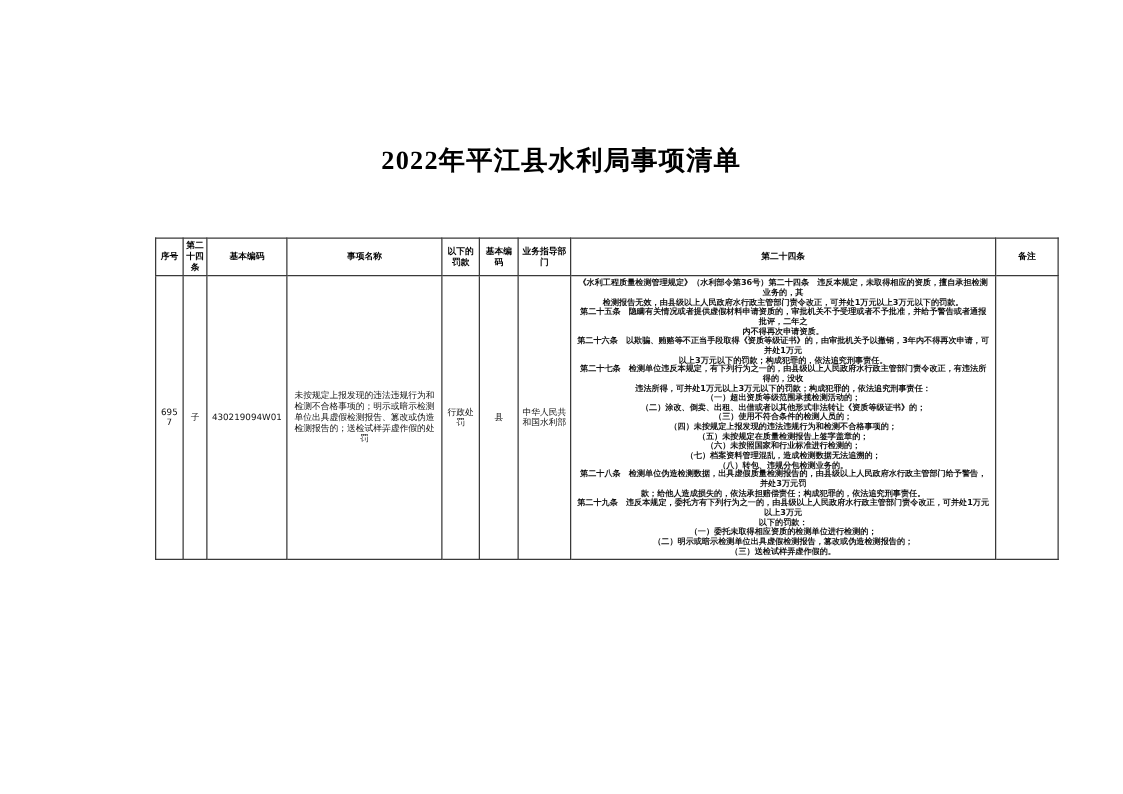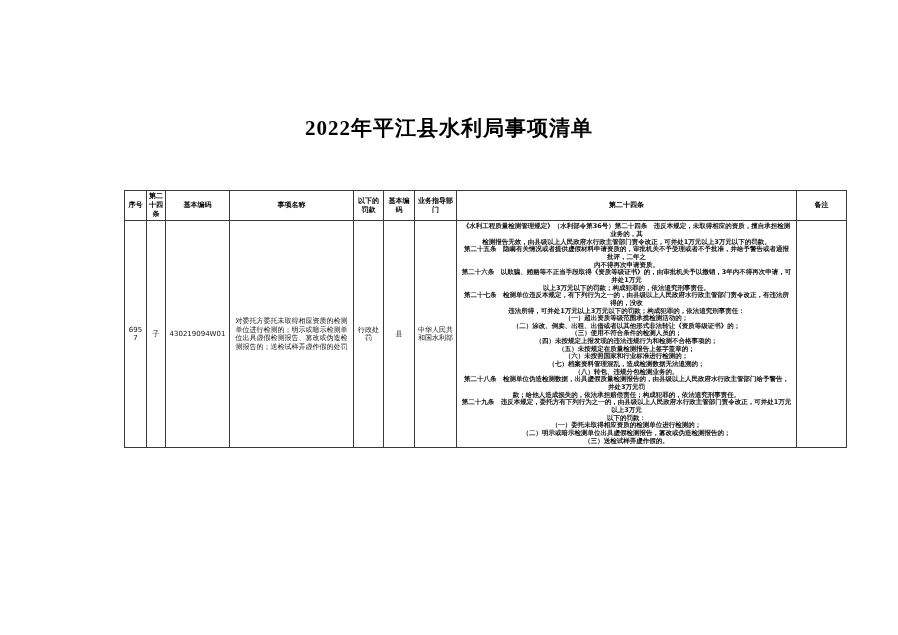--- a/index.html
+++ b/index.html
@@ -96,21 +96,21 @@
       <th>业务指导部门</th>
       <th>第二十四条</th>
       <th>备注</th>
     </tr>
   </thead>
   <tbody>
     <tr>
       <td>6957</td>
       <td>子</td>
       <td>430219094W01</td>
-      <td class="cell-name">对委托方委托未取得相应资质的检测单位进行检测的；明示或暗示检测单位出具虚假检测报告、篡改或伪造检测报告的；送检试样弄虚作假的处罚</td>
+      <td class="cell-name">未按规定上报发现的违法违规行为和检测不合格事项的；明示或暗示检测单位出具虚假检测报告、篡改或伪造检测报告的；送检试样弄虚作假的处罚</td>
       <td>行政处罚</td>
       <td>县</td>
       <td>中华人民共和国水利部</td>
       <td class="cell-basis">《水利工程质量检测管理规定》（水利部令第36号）第二十四条　违反本规定，未取得相应的资质，擅自承担检测业务的，其
 检测报告无效，由县级以上人民政府水行政主管部门责令改正，可并处1万元以上3万元以下的罚款。
 第二十五条　隐瞒有关情况或者提供虚假材料申请资质的，审批机关不予受理或者不予批准，并给予警告或者通报批评，二年之
 内不得再次申请资质。
 第二十六条　以欺骗、贿赂等不正当手段取得《资质等级证书》的，由审批机关予以撤销，3年内不得再次申请，可并处1万元
 以上3万元以下的罚款；构成犯罪的，依法追究刑事责任。
 第二十七条　检测单位违反本规定，有下列行为之一的，由县级以上人民政府水行政主管部门责令改正，有违法所得的，没收

